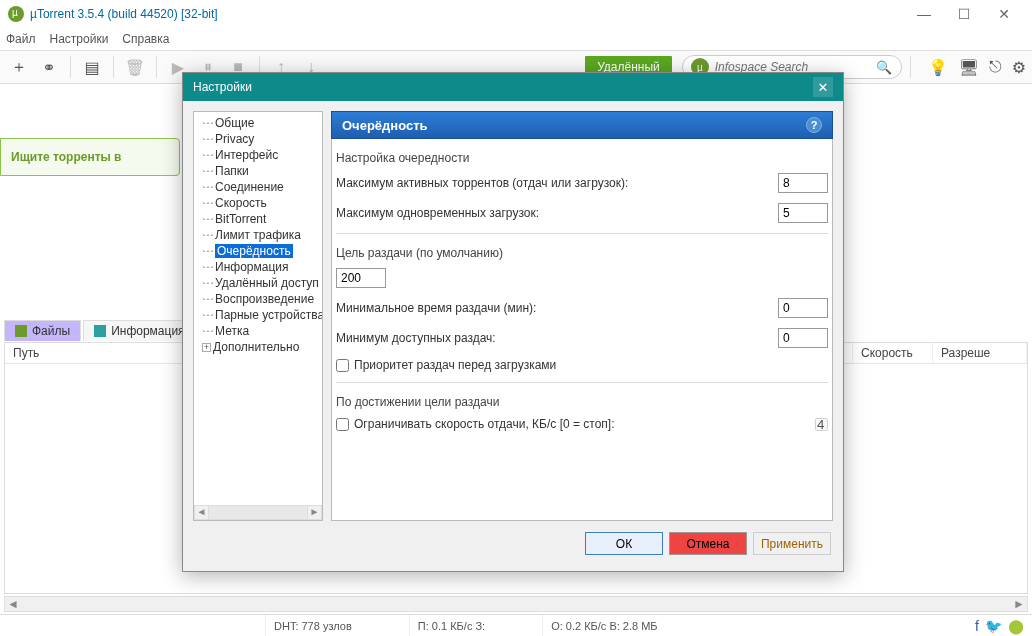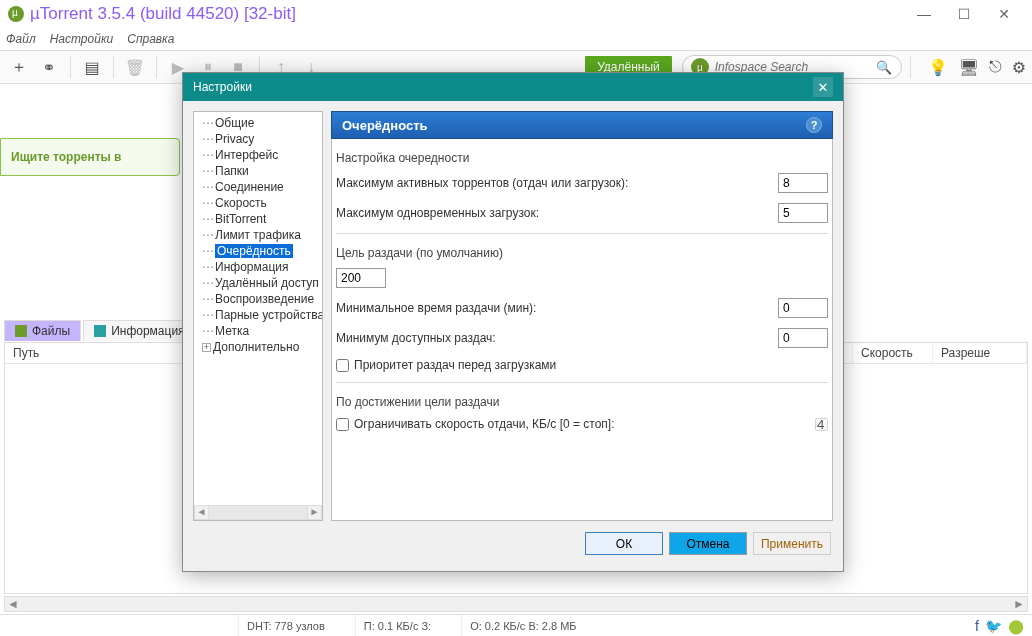--- a/index.html
+++ b/index.html
@@ -2,26 +2,26 @@
 <html><head>
 <meta charset="utf-8">
 <style>
 * { box-sizing: border-box; margin: 0; padding: 0; font-family: "Segoe UI", Tahoma, sans-serif; }
 body { background: #fff; width: 1032px; height: 636px; overflow: hidden; position: relative; font-size: 12px; color: #333; }
 
 
 .titlebar { height: 28px; display: flex; align-items: center; padding: 0 8px; background: #fff; }
 .titlebar .appicon { width: 16px; height: 16px; background: #6b9b2a; border-radius: 8px; margin-right: 6px; position: relative; }
 .titlebar .appicon::after { content: "µ"; color: #fff; font-size: 10px; position: absolute; top: 1px; left: 4px; }
-.titlebar .title { color: #8b5cf6; font-size: 17px; }
+.titlebar .title { color: #0369a1; font-size: 12px; }
 .titlebar .spacer { flex: 1; }
 .titlebar .winbtn { width: 40px; height: 28px; display: flex; align-items: center; justify-content: center; color: #666; font-size: 14px; }
 
 
-.menubar { height: 22px; display: flex; align-items: center; padding: 0 6px; gap: 14px; font-size: 12px; background:#fff;font-style:italic; }
+.menubar { height: 22px; display: flex; align-items: center; padding: 0 6px; gap: 14px; font-size: 12px; background:#fff; }
 .menubar span { color: #555; }
 
 
 .toolbar { height: 34px; border-top: 1px solid #ddd; border-bottom: 1px solid #ddd; display: flex; align-items: center; padding: 0 6px; gap: 4px; background: #fafafa; }
 .toolbar .sep { width: 1px; height: 22px; background: #ddd; margin: 0 4px; }
 .toolbar .tbtn { width: 26px; height: 26px; display: flex; align-items: center; justify-content: center; font-size: 16px; color: #555; }
 .toolbar .tbtn.dim { color: #bbb; }
 .toolbar .spacer { flex: 1; }
 .pill-upgrade { background: #5aa81f; color: #fff; padding: 4px 12px; font-size: 12px; border-radius: 1px; margin-right: 6px; }
 .pill-search { display: flex; align-items: center; border: 1px solid #ccc; border-radius: 12px; height: 24px; padding: 0 8px; width: 220px; background: #fff; }
@@ -46,21 +46,21 @@
 .tableheader .col { padding: 0 8px; font-size: 12px; color: #444; border-right: 1px solid #eee; height: 100%; display: flex; align-items: center; }
 .tablebody { position: absolute; left: 4px; top: 364px; right: 4px; bottom: 42px; background: #fff; border-left:1px solid #ddd; border-right:1px solid #ddd; border-bottom:1px solid #ddd;}
 
 
 .hscroll { position: absolute; left: 4px; right: 4px; bottom: 24px; height: 16px; background: #f0f0f0; border: 1px solid #ddd; display:flex; align-items:center; }
 .hscroll .arrow { width:16px; text-align:center; color:#888; }
 .hscroll .track { flex:1; height:12px; background:#f0f0f0; position:relative; }
 
 
 .statusbar { position: absolute; left: 0; right: 0; bottom: 0; height: 22px; border-top: 1px solid #ddd; display: flex; align-items: center; font-size: 11px; color: #555; padding: 0 8px; gap: 30px; background: #fff; }
-.statusbar .seg { border-left: 1px solid #eee; padding-left: 8px; height: 100%; display: flex; align-items: center; }
+.statusbar .seg { border-left: 1px solid #eee; padding-left: 8px; height: 100%; display: flex; align-items: center; margin-left: 27px; }
 .statusbar .social { margin-left: auto; display: flex; gap: 6px; font-size: 14px; }
 .social .fb { color: #3b5998; }
 .social .tw { color: #1da1f2; }
 .social .an { color: #a4c639; }
 
 
 .dialog { position: absolute; left: 182px; top: 72px; width: 662px; height: 500px; border: 1px solid #888; background: #f0f0f0; box-shadow: 0 4px 20px rgba(0,0,0,0.3); }
 .dlg-title { height: 28px; background: #0d8a8a; color: #fff; display: flex; align-items: center; padding: 0 10px; font-size: 12px; }
 .dlg-title .close { margin-left: auto; width: 20px; height: 20px; background: rgba(255,255,255,0.15); display: flex; align-items: center; justify-content: center; font-size: 13px; }
 .dlg-body { display: flex; height: 430px; padding: 10px; gap: 8px; }
@@ -81,21 +81,21 @@
 .group-title { color: #444; margin-bottom: 8px; }
 .form-row { display: flex; align-items: center; margin-bottom: 10px; }
 .form-row label { flex: 1; }
 .form-row input[type=text] { width: 50px; border: 1px solid #999; padding: 2px 4px; font-size: 12px; text-align: left; }
 .form-row input[type=text]:disabled { background: #f5f5f5; color: #999; }
 .checkbox-row { display: flex; align-items: center; margin-bottom: 10px; gap: 5px; }
 .checkbox-row input { width: 13px; height: 13px; }
 .hr { border: none; border-top: 1px solid #ddd; margin: 8px 0 12px; }
 
 .dlg-buttons { height: 32px; display: flex; justify-content: flex-end; align-items: flex-end; gap: 6px; padding: 0 12px 8px; }
-.btn { min-width: 78px; height: 23px; border: 1px solid #999; background: #0ea5e9; font-size: 12px; cursor: pointer; }
+.btn { min-width: 78px; height: 23px; border: 1px solid #999; background: #ef4444; font-size: 12px; cursor: pointer; }
 .btn.primary { border: 1px solid #3a7fc4; background:#e8f0fb; }
 .btn:disabled { color: #a16207; border-color:#ccc; background:#f0f0f0; }
 
 </style>
 </head>
 <body>
 
 <div class="titlebar">
   <div class="appicon"></div>
   <div class="title">µTorrent 3.5.4  (build 44520) [32-bit]</div>

